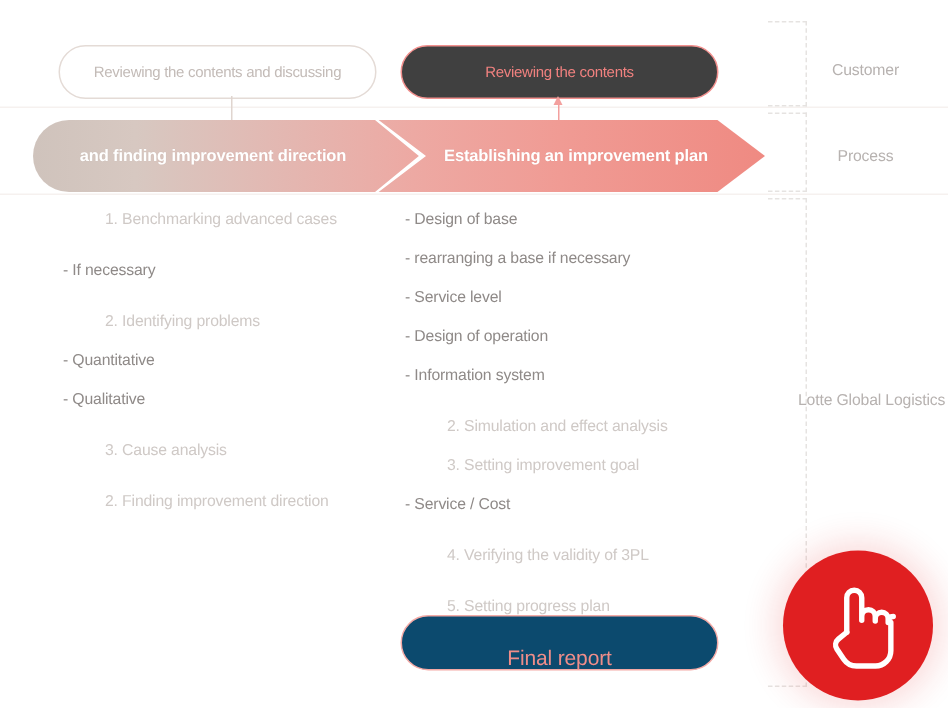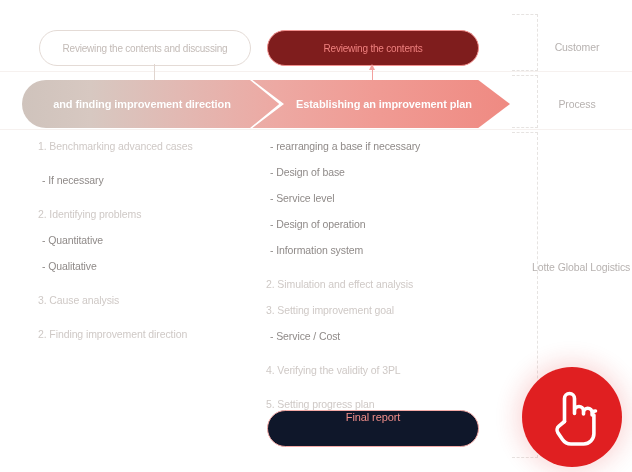--- a/index.html
+++ b/index.html
@@ -36,21 +36,21 @@
     border: 1px solid #e4dbd6;
     color: #c3bbb7;
     background: #ffffff;
   }
   .pill-accent {
     left: 267px;
     top: 30px;
     width: 212px;
     border: 1.4px solid #f2908e;
     color: #f0817f;
-    background: #7f1d1d;
+    background: #404040;
   }
 
   
   .row-sep {
     position: absolute;
     left: 0;
     width: 632px;
     height: 1px;
     background: #f6f1ef;
   }
@@ -155,43 +155,44 @@
   .col-mid   { left: 266px; width: 225px; }
 
   .item {
     font-size: 10.5px;
     letter-spacing: -0.1px;
     white-space: nowrap;
   }
   .item.head {
     color: #cfc9c6;
     margin-bottom: 14px;
+    margin-left: 32px;
   }
   .item.sub {
     color: #8f8a88;
     margin-left: 4px;
     margin-bottom: 14px;
   }
   .item.gap { margin-bottom: 22px; }
 
   
   .final-btn {
     position: absolute;
     left: 267px;
     top: 410px;
     width: 212px;
     height: 37px;
     box-sizing: border-box;
     border: 1.3px solid #f4aaa6;
     border-radius: 19px;
-    background: #0f172a;
+    background: #0c4a6e;
     color: #ef8d89;
-    font-size: 11px;
+    font-size: 14px;
     display: flex;
-    align-items: flex-start;
+    align-items: flex-end;
     justify-content: center;
     letter-spacing: -0.1px;
   }
 
   
   .bracket {
     position: absolute;
     left: 512px;
     width: 26px;
     box-sizing: border-box;
@@ -275,22 +276,22 @@
   <div class="item head gap">1. Benchmarking advanced cases</div>
   <div class="item sub gap">- If necessary</div>
   <div class="item head">2. Identifying problems</div>
   <div class="item sub">- Quantitative</div>
   <div class="item sub gap">- Qualitative</div>
   <div class="item head gap">3. Cause analysis</div>
   <div class="item head">2. Finding improvement direction</div>
 </div>
 
 <div class="col col-mid">
+  <div class="item sub">- Design of base</div>
   <div class="item sub">- rearranging a base if necessary</div>
-  <div class="item sub">- Design of base</div>
   <div class="item sub">- Service level</div>
   <div class="item sub">- Design of operation</div>
   <div class="item sub gap">- Information system</div>
   <div class="item head">2. Simulation and effect analysis</div>
   <div class="item head">3. Setting improvement goal</div>
   <div class="item sub gap">- Service / Cost</div>
   <div class="item head gap">4. Verifying the validity of  3PL</div>
   <div class="item head">5. Setting progress plan</div>
 </div>
 

